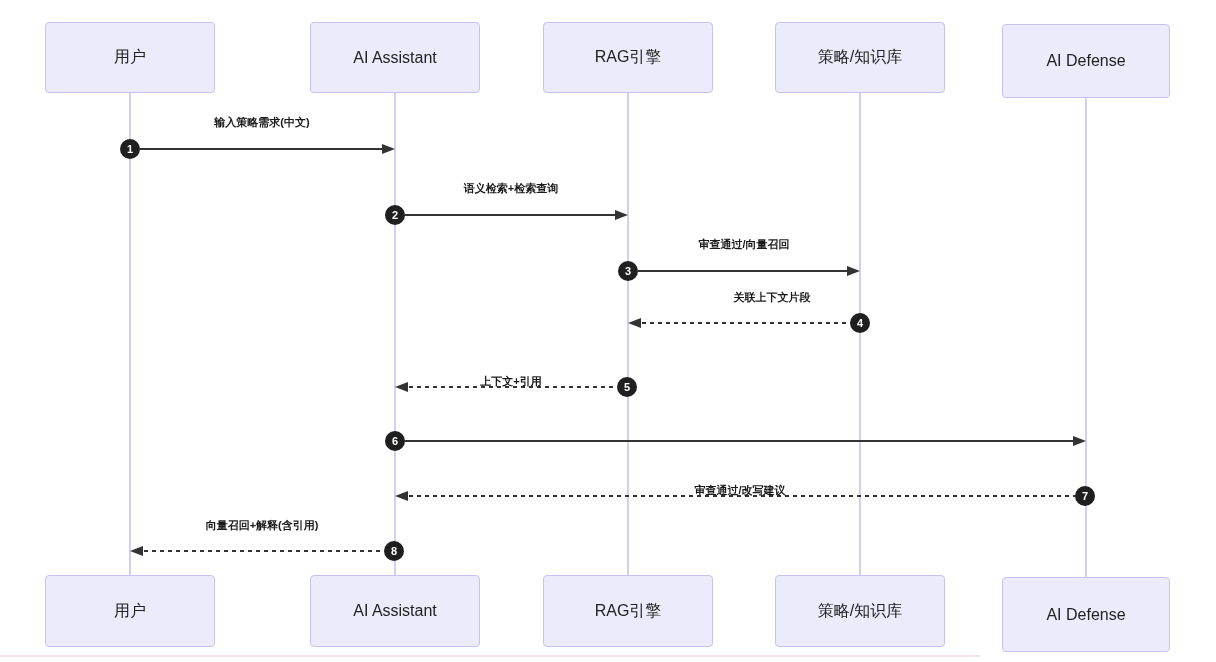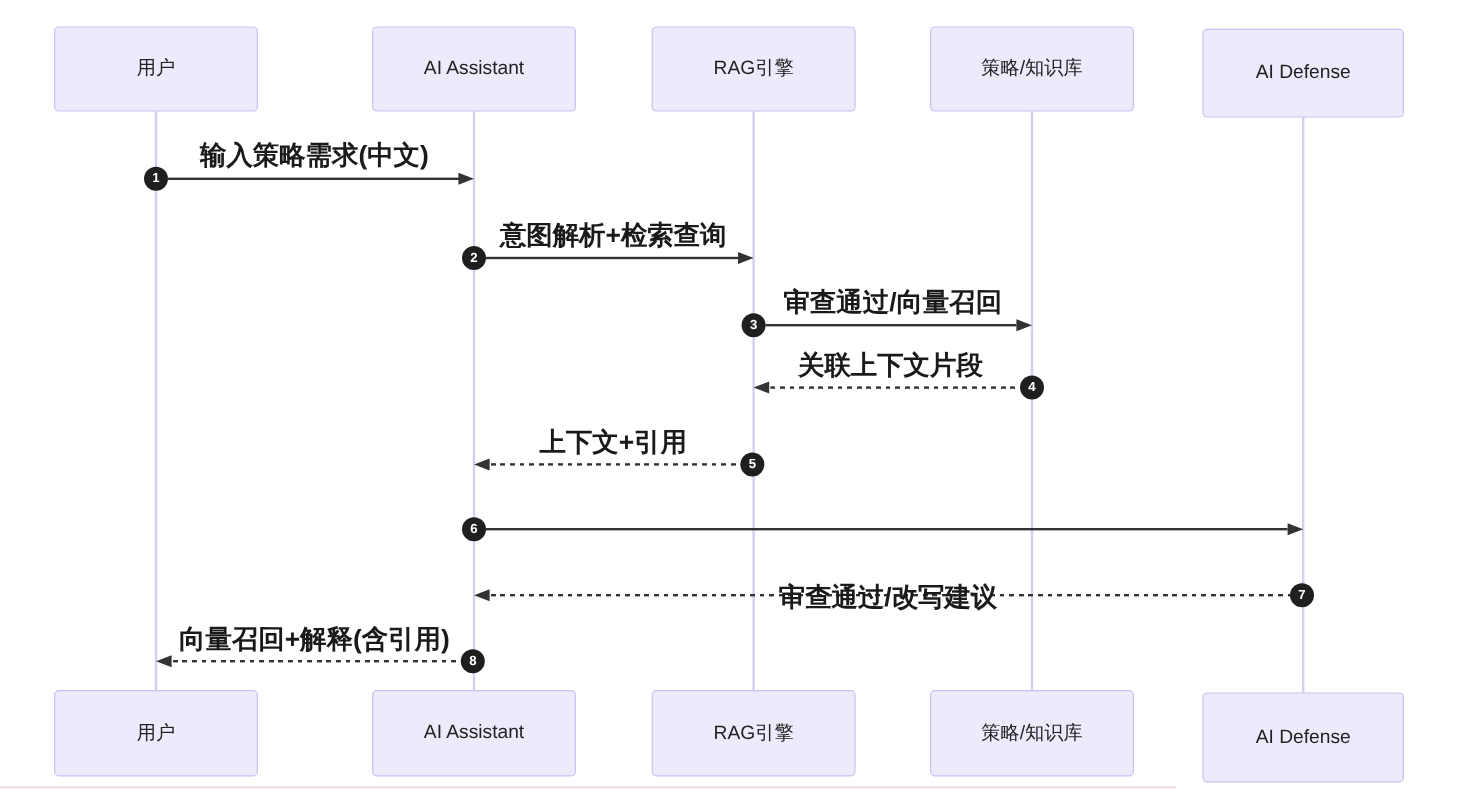--- a/index.html
+++ b/index.html
@@ -73,21 +73,21 @@
     display: flex;
     align-items: center;
     justify-content: center;
     z-index: 3;
   }
   
   .msg-label {
     position: absolute;
     transform: translateX(-50%);
     white-space: nowrap;
-    font-size: 22px;
+    font-size: 11px;
     font-weight: bold;
     color: #1A1A1A;
     z-index: 2;
   }
   
   .bottom-rule {
     position: absolute;
     height: 2px;
     background: #F3E2E6;
   }
@@ -133,36 +133,36 @@
     </div>
   <div class="actor-box" style="left:1002px; top:577px; width:168px; height:75px;">
       <span>AI Defense</span>
     </div>
 
   <div class="msg-label" style="left:262px; top:115px;">输入策略需求(中文)</div>
   <div class="msg-line-solid" style="left:140px; top:148px; width:243px;"></div>
   <div class="arrow-right" style="left:382px; top:144px;"></div>
   <div class="num-badge" style="left:120px; top:139px;">1</div>
 
-  <div class="msg-label" style="left:511px; top:181px;">意图解析+检索查询</div>
+  <div class="msg-label" style="left:511px; top:181px;">语义检索+检索查询</div>
   <div class="msg-line-solid" style="left:405px; top:214px; width:210px;"></div>
   <div class="arrow-right" style="left:615px; top:210px;"></div>
   <div class="num-badge" style="left:385px; top:205px;">2</div>
 
   <div class="msg-label" style="left:744px; top:237px;">审查通过/向量召回</div>
   <div class="msg-line-solid" style="left:638px; top:270px; width:209px;"></div>
   <div class="arrow-right" style="left:847px; top:266px;"></div>
   <div class="num-badge" style="left:618px; top:261px;">3</div>
 
-  <div class="msg-label" style="left:742px; top:290px;text-align:center;">关联上下文片段</div>
+  <div class="msg-label" style="left:772px; top:290px;text-align:center;">关联上下文片段</div>
   <div class="msg-line-dashed" style="left:642px; top:322px; width:207px;"></div>
   <div class="arrow-left" style="left:628px; top:318px;"></div>
   <div class="num-badge" style="left:850px; top:313px;">4</div>
 
-  <div class="msg-label" style="left:511px; top:354px;">上下文+引用</div>
+  <div class="msg-label" style="left:511px; top:374px;">上下文+引用</div>
   <div class="msg-line-dashed" style="left:409px; top:386px; width:208px;"></div>
   <div class="arrow-left" style="left:395px; top:382px;"></div>
   <div class="num-badge" style="left:617px; top:377px;">5</div>
 
   <div class="msg-line-solid" style="left:405px; top:440px; width:668px;"></div>
   <div class="arrow-right" style="left:1073px; top:436px;"></div>
   <div class="num-badge" style="left:385px; top:431px;">6</div>
 
   <div class="msg-label" style="left:740px; top:463px;margin-top:20px;">审查通过/改写建议</div>
   <div class="msg-line-dashed" style="left:409px; top:495px; width:666px;"></div>

